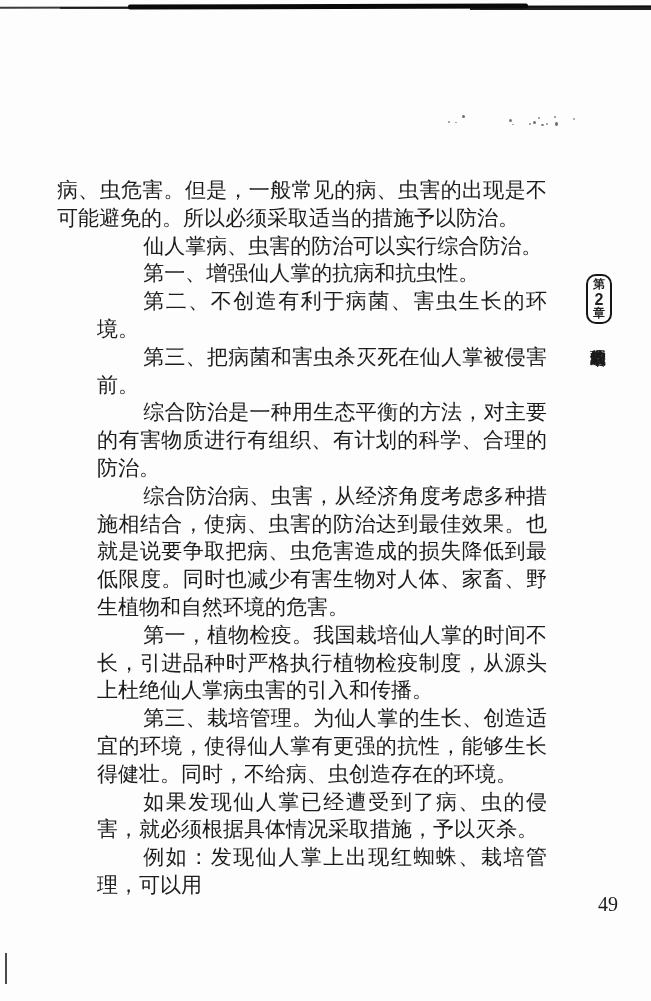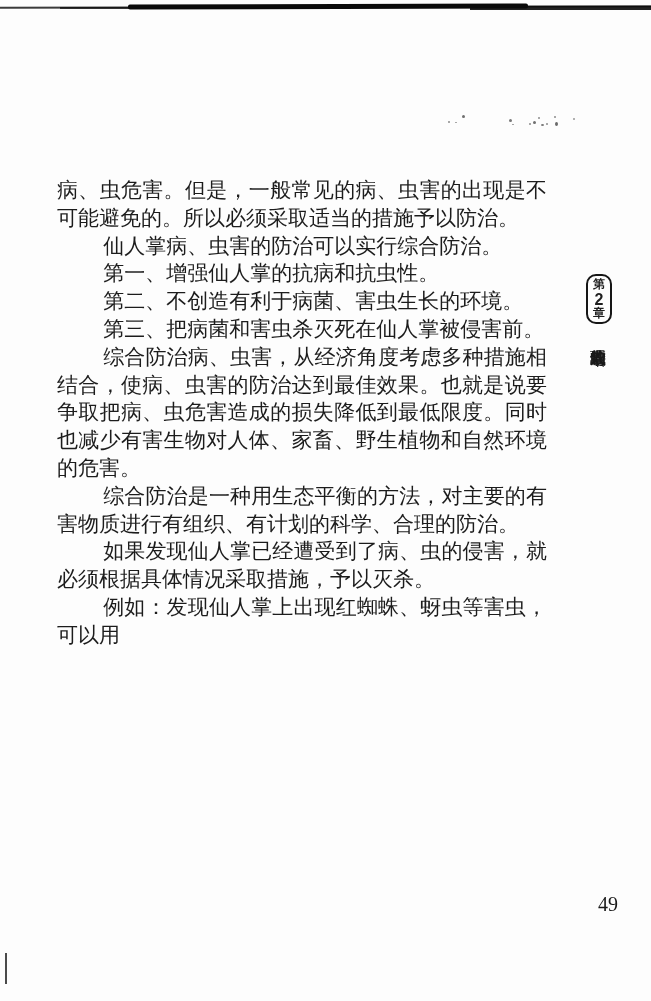--- a/index.html
+++ b/index.html
@@ -32,21 +32,21 @@
     width: 490px;
   }
   .text-block p {
     margin: 0;
     font-size: 21px;
     line-height: 27.8px;
     text-align: justify;
     letter-spacing: 0;
     color: #1c1c1c;
   }
-  .text-block p.indent { text-indent: 2.2em; }
+  .text-block p.indent { text-indent: 2.2em; margin-left: 40px; }
 
   
   .chapter-tab { position: absolute; left: 584px; top: 274px; width: 34px; }
   .chapter-badge {
     width: 20px; height: 42px;
     border: 2px solid #161616;
     border-radius: 10px;
     padding: 2px 1px;
     display: flex; flex-direction: column;
     align-items: center; justify-content: space-between;
@@ -111,24 +111,26 @@
     <i style="left:555px;top:122px;width:3px;height:4px;background:#6a6a6a"></i>
     <i style="left:573px;top:118px;width:2px;height:2px;background:#979797"></i>
   </div>
 
   <main class="text-block">
     <p>病、虫危害。但是，一般常见的病、虫害的出现是不可能避免的。所以必须采取适当的措施予以防治。</p>
       <p class="indent">仙人掌病、虫害的防治可以实行综合防治。</p>
       <p class="indent">第一、增强仙人掌的抗病和抗虫性。</p>
       <p class="indent">第二、不创造有利于病菌、害虫生长的环境。</p>
       <p class="indent">第三、把病菌和害虫杀灭死在仙人掌被侵害前。</p>
+      <p class="indent">综合防治是一种用生态平衡的方法，对主要的有害物质进行有组织、有计划的科学、合理的防治。</p>
       <p class="indent">综合防治病、虫害，从经济角度考虑多种措施相结合，使病、虫害的防治达到最佳效果。也就是说要争取把病、虫危害造成的损失降低到最低限度。同时也减少有害生物对人体、家畜、野生植物和自然环境的危害。</p>
-      <p class="indent">综合防治是一种用生态平衡的方法，对主要的有害物质进行有组织、有计划的科学、合理的防治。</p>
+      <p class="indent">第一，植物检疫。我国栽培仙人掌的时间不长，引进品种时严格执行植物检疫制度，从源头上杜绝仙人掌病虫害的引入和传播。</p>
+      <p class="indent">第三、栽培管理。为仙人掌的生长、创造适宜的环境，使得仙人掌有更强的抗性，能够生长得健壮。同时，不给病、虫创造存在的环境。</p>
       <p class="indent">如果发现仙人掌已经遭受到了病、虫的侵害，就必须根据具体情况采取措施，予以灭杀。</p>
-      <p class="indent">例如：发现仙人掌上出现红蜘蛛、蚜虫等害虫，可以用</p>
+      <p class="indent">例如：发现仙人掌上出现红蜘蛛、栽培管理，可以用</p>
   </main>
 
   <aside class="chapter-tab">
     <div class="chapter-badge">
       <span class="b-small">第</span>
       <span class="b-num">2</span>
       <span class="b-small">章</span>
     </div>
     <div class="chapter-title">仙人掌的栽培与管理</div>
   </aside>

